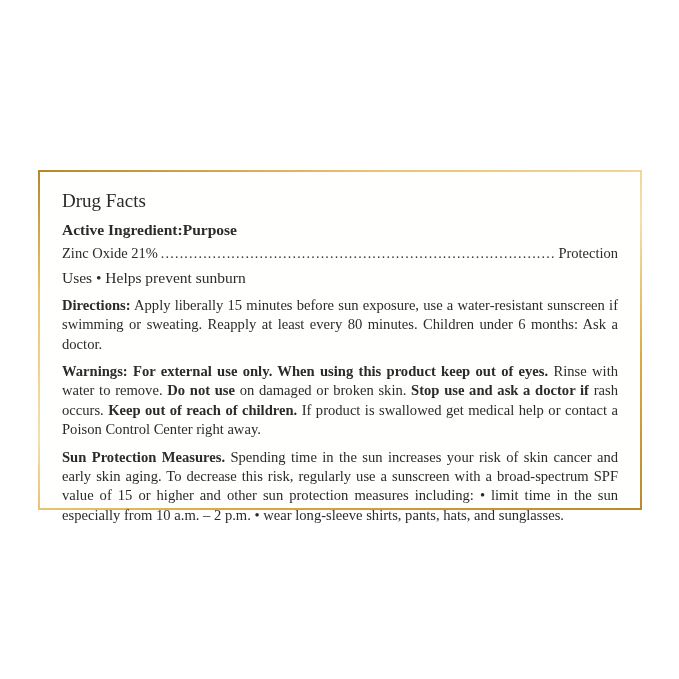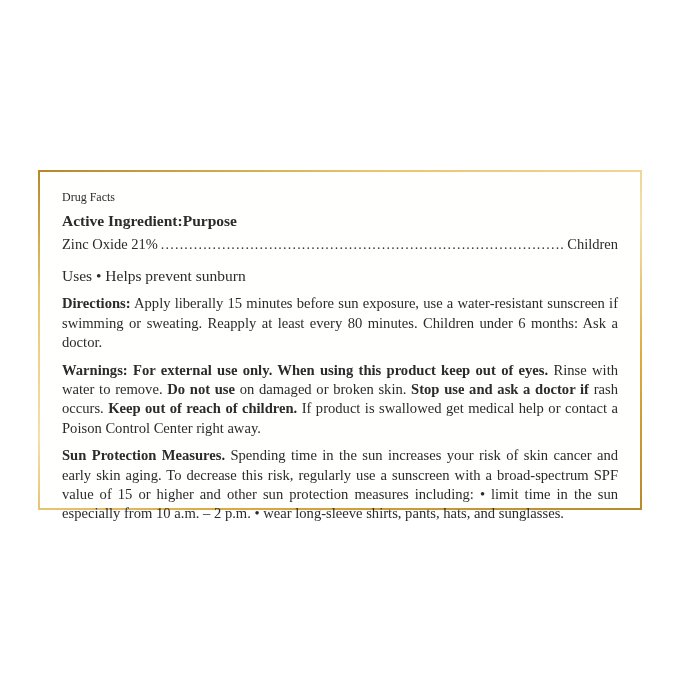--- a/index.html
+++ b/index.html
@@ -35,21 +35,21 @@
   }
 
   .panel-inner {
     position: absolute;
     inset: 0;
     padding: 18px 22px 16px 22px;
     box-sizing: border-box;
   }
 
   .df-title {
-    font-size: 12px;
+    font-size: 19px;
     line-height: 1.2;
     margin: 0 0 8px 0;
     color: #2b2b2b;
   }
 
   .row-active {
     display: flex;
     align-items: baseline;
     font-size: 15.5px;
     margin-bottom: 6px;
@@ -58,21 +58,21 @@
     font-weight: bold;
   }
   .row-active .right {
     font-weight: bold;
   }
 
   .row-ingredient {
     display: flex;
     align-items: baseline;
     font-size: 14.5px;
-    margin-bottom: 14px;
+    margin-bottom: 7px;
     white-space: nowrap;
     overflow: hidden;
   }
   .row-ingredient .ing-name {
     flex: 0 0 auto;
     padding-right: 2px;
   }
   .row-ingredient .dots {
     flex: 1 1 auto;
     overflow: hidden;
@@ -114,21 +114,21 @@
       <div class="df-title">Drug Facts</div>
 
       <div class="row-active">
         <span class="left">Active Ingredient:</span>
         <span class="right">Purpose</span>
       </div>
 
       <div class="row-ingredient">
         <span class="ing-name">Zinc Oxide 21%</span>
         <span class="dots">................................................................................................................</span>
-        <span class="ing-purpose">Children</span>
+        <span class="ing-purpose">Protection</span>
       </div>
 
       <div class="row-uses">
         <span class="uses-label">Uses</span>
         <span>• Helps prevent sunburn</span>
       </div>
 
       <p class="para"><span class="b">Directions:</span><span> Apply liberally 15 minutes before sun exposure, use a water-resistant sunscreen if swimming or sweating. Reapply at least every 80 minutes. Children under 6 months: Ask a doctor.</span></p>
 
       <p class="para"><span class="b">Warnings: For external use only. When using this product keep out of eyes.</span><span> Rinse with water to remove. </span><span class="b">Do not use</span><span> on damaged or broken skin. </span><span class="b">Stop use and ask a doctor if</span><span> rash occurs. </span><span class="b">Keep out of reach of children.</span><span> If product is swallowed get medical help or contact a Poison Control Center right away.</span></p>

